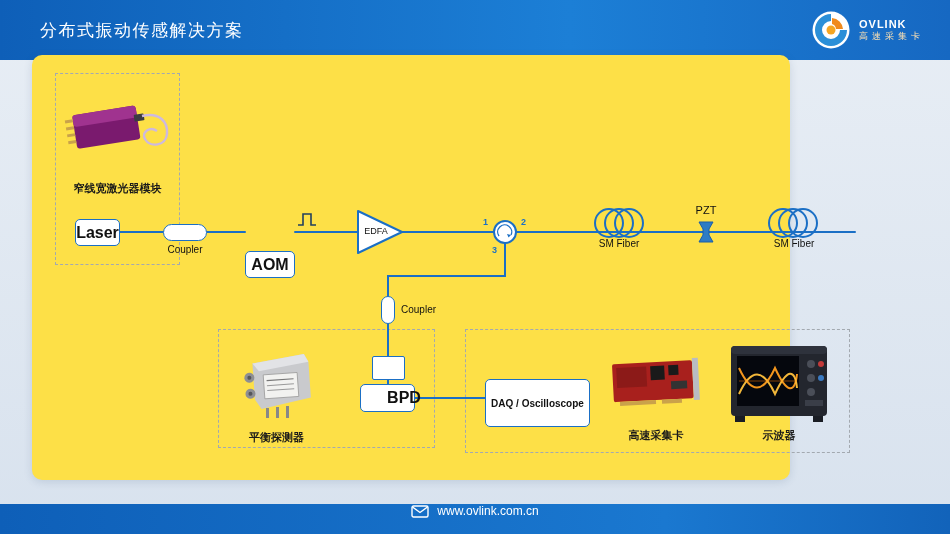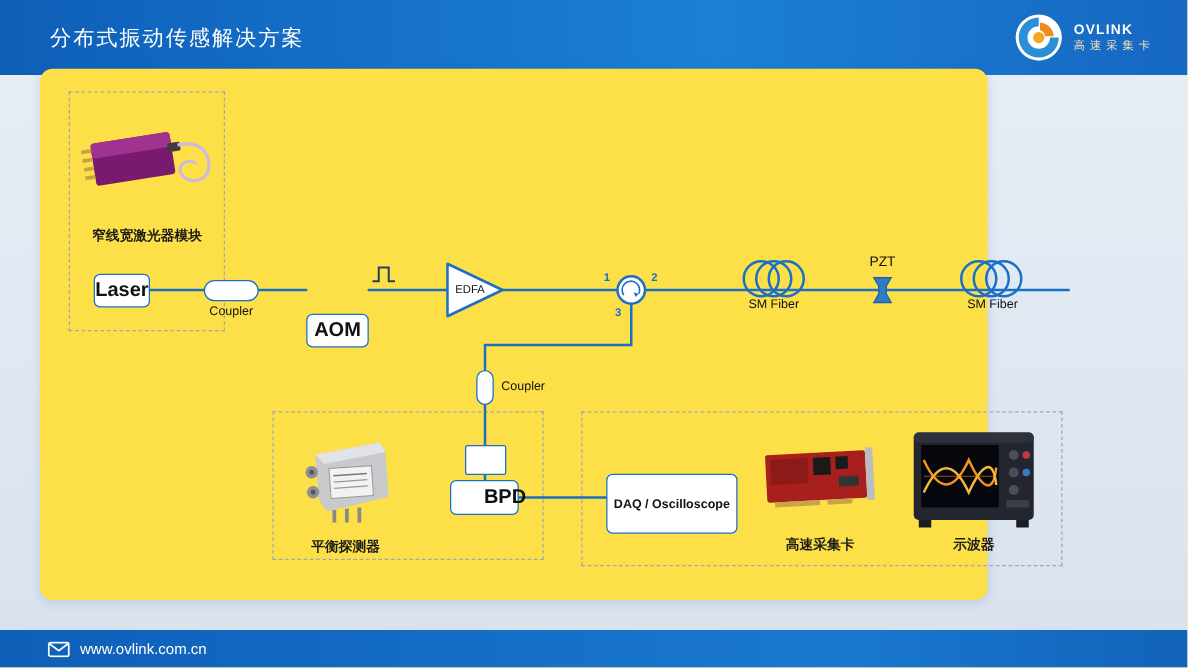--- a/index.html
+++ b/index.html
@@ -37,21 +37,21 @@
   }
   .capsule-h { border-radius:10px; }
   .capsule-v { border-radius:8px; }
   .wlabel { position:absolute; font-weight:normal; font-size:10px; color:#111; z-index:3; text-align:center; }
   .port { position:absolute; font-size:9px; font-weight:bold; color:#1b6fc5; z-index:3; }
 
   .bottombar {
     position:absolute; left:0; top:504px; width:950px; height:30px;
     background:linear-gradient(90deg,#0e5fb8 0%,#1a78d0 70%,#1263ba 100%);
     display:flex; align-items:center; justify-content:space-between;
-    padding:0 38px; color:#fff; font-size:12px;
+    padding:0 38px; color:#fff; font-size:12px;flex-direction:column;
   }
   .site { display:flex; align-items:center; gap:8px; }
 </style>
 </head>
 <body>
 
 <header class="topbar">
   <h1 class="page-title">分布式振动传感解决方案</h1>
   <div class="logo">
     <svg width="40" height="40" viewBox="0 0 40 40">

